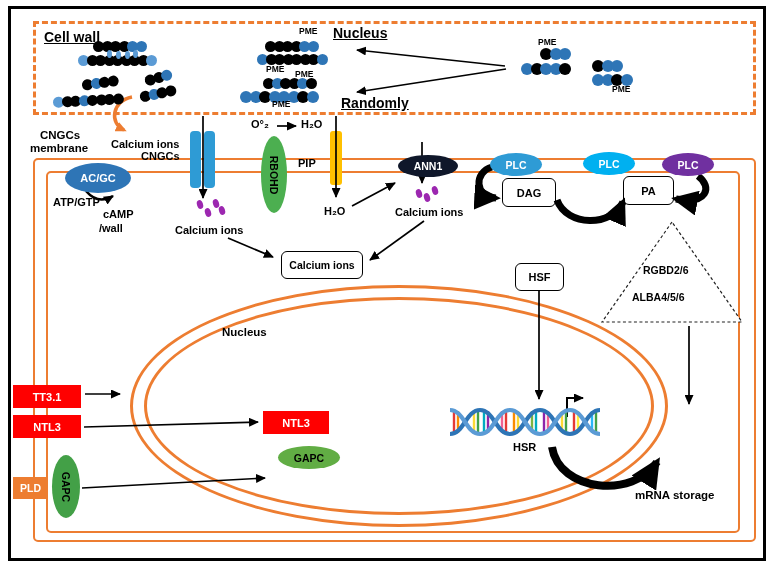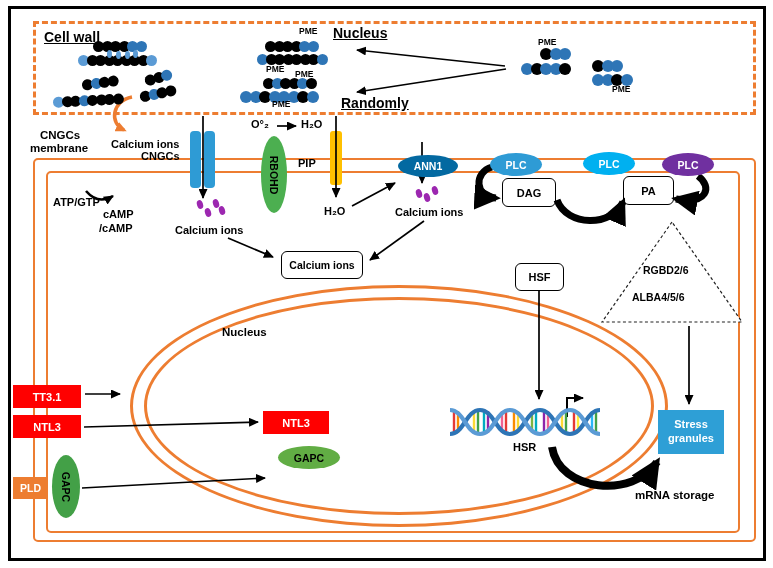--- a/index.html
+++ b/index.html
@@ -85,45 +85,44 @@
 
     <path d="M567,417 L567,398 L583,398" fill="none" stroke="#000" stroke-width="2" marker-end="url(#mA)"></path>
 
     <path d="M492,167 C474,172 474,197 496,198" fill="none" stroke="#000" stroke-width="7" marker-end="url(#mB)"></path>
     <path d="M557,200 C567,227 612,227 623,202" fill="none" stroke="#000" stroke-width="7" marker-end="url(#mB)"></path>
     <path d="M698,176 C713,187 707,205 676,199" fill="none" stroke="#000" stroke-width="7" marker-end="url(#mB)"></path>
 
     <path d="M552,447 C559,492 634,499 657,462" fill="none" stroke="#000" stroke-width="8" marker-end="url(#mB)"></path>
   </svg>
 
+  <div class="ellipse" style="left:65px;top:163px;width:66px;height:30px;background:#2E75B6;color:#fff;font-size:11px;">
+    <span>AC/GC</span>
+  </div>
   <div class="ellipse" style="left:261px;top:136px;width:26px;height:77px;background:#4CAF50;color:#000;font-size:10.5px;">
     <span class="vtext">RBOHD</span>
   </div>
-  <div class="ellipse" style="left:398px;top:155px;width:60px;height:22px;background:#0369a1;color:#fff;font-size:10.5px;">
+  <div class="ellipse" style="left:398px;top:155px;width:60px;height:22px;background:#0f172a;color:#fff;font-size:10.5px;">
     <span>ANN1</span>
   </div>
   <div class="ellipse" style="left:490px;top:153px;width:52px;height:23px;background:#2E9BD5;color:#fff;font-size:10.5px;">
     <span>PLC</span>
   </div>
   <div class="ellipse" style="left:583px;top:152px;width:52px;height:23px;background:#00B0F0;color:#fff;font-size:10.5px;">
     <span>PLC</span>
   </div>
   <div class="ellipse" style="left:662px;top:153px;width:52px;height:23px;background:#7030A0;color:#fff;font-size:10.5px;">
     <span>PLC</span>
   </div>
 
   <div class="wbox" style="left:281px;top:251px;width:80px;height:26px;font-size:10.5px;">
     <span>Calcium ions</span>
   </div>
   <div class="wbox" style="left:515px;top:263px;width:47px;height:26px;">
     <span>HSF</span>
-  </div>
-  <div class="rbox" style="left:658px;top:410px;width:66px;height:44px;background:#2E9FD6;flex-direction:column;line-height:1.25;font-size:11px;">
-    <span>Stress</span>
-    <span>granules</span>
   </div>
 
   <div class="rbox" style="left:13px;top:385px;width:68px;height:23px;background:#FF0000;">
     <span>TT3.1</span>
   </div>
   <div class="rbox" style="left:13px;top:415px;width:68px;height:23px;background:#FF0000;">
     <span>NTL3</span>
   </div>
   <div class="rbox" style="left:13px;top:477px;width:35px;height:22px;background:#ED7D31;font-size:10.5px;">
     <span>PLD</span>
@@ -169,21 +168,21 @@
   <span class="lbl lbl-lg" style="left:44px;top:29px;">Cell wall</span>
   <span class="lbl lbl-lg" style="left:333px;top:25px;">Nucleus</span>
   <span class="lbl lbl-lg" style="left:341px;top:95px;">Randomly</span>
 
   <span class="lbl" style="left:40px;top:129px;font-size:11.5px;">CNGCs</span>
   <span class="lbl" style="left:30px;top:142px;font-size:11.5px;">membrane</span>
 
   <span class="lbl" style="left:111px;top:138px;">Calcium ions</span>
   <span class="lbl" style="left:53px;top:196px;">ATP/GTP</span>
   <span class="lbl" style="left:103px;top:208px;">cAMP</span>
-  <span class="lbl" style="left:99px;top:222px;">/cAMP</span>
+  <span class="lbl" style="left:99px;top:222px;">/wall</span>
   <span class="lbl" style="left:141px;top:150px;">CNGCs</span>
   <span class="lbl" style="left:175px;top:224px;">Calcium ions</span>
   <span class="lbl" style="left:251px;top:118px;">O°₂</span>
   <span class="lbl" style="left:301px;top:118px;">H₂O</span>
   <span class="lbl" style="left:298px;top:157px;">PIP</span>
   <span class="lbl" style="left:324px;top:205px;">H₂O</span>
   <span class="lbl" style="left:395px;top:206px;">Calcium ions</span>
 
   <span class="lbl lbl-sm" style="left:643px;top:264px;">RGBD2/6</span>
   <span class="lbl lbl-sm" style="left:632px;top:291px;text-align:center;">ALBA4/5/6</span>

